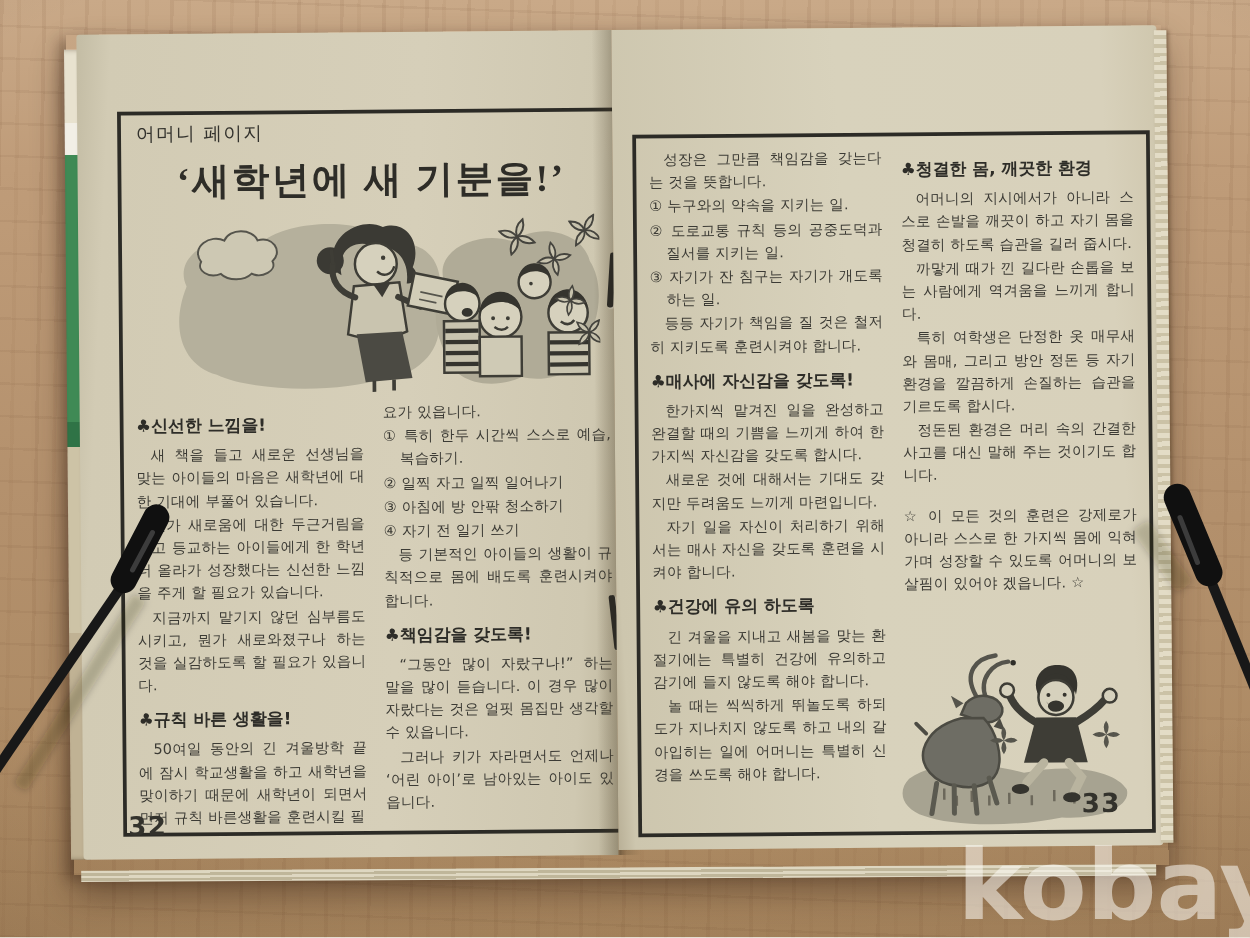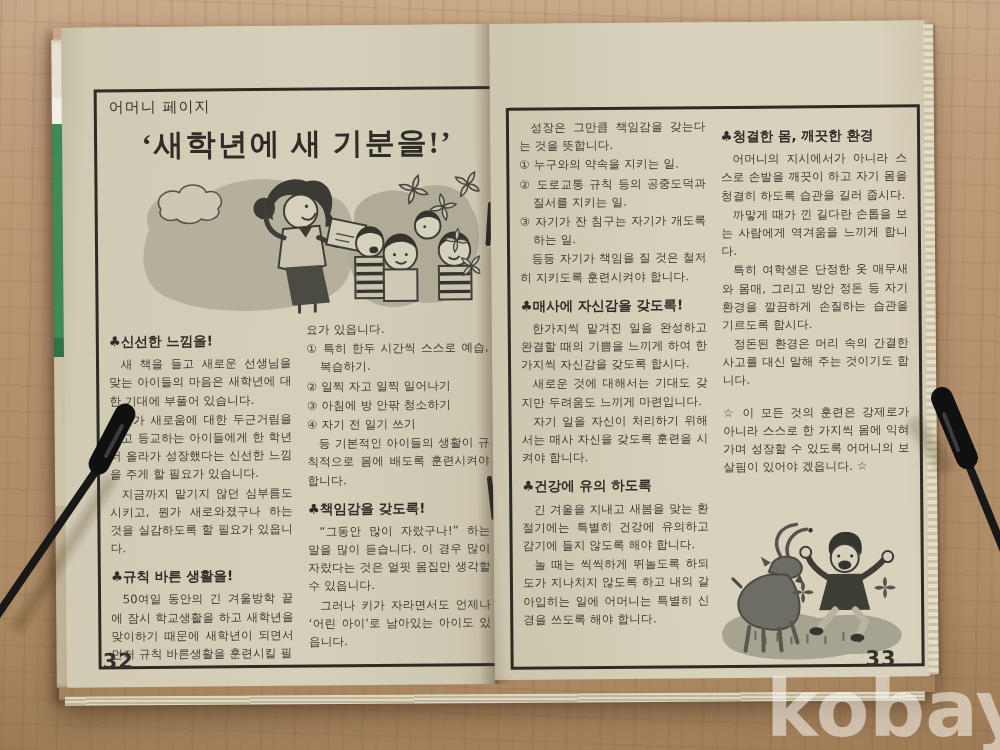--- a/index.html
+++ b/index.html
@@ -54,21 +54,21 @@
   .col{width:50%;font-size:11.6px;line-height:1.57;color:#3c3b35;text-align:justify;
     word-break:break-all;letter-spacing:.2px;}
   .tx{margin:0 0 1px;}
   .tx.heading{font-weight:bold;font-size:13.5px;letter-spacing:0;margin:9px 0 3px;color:#2e2d28;white-space:nowrap;}
   .tx.para{text-indent:1em;}
   .tx.cont{text-indent:0;}
   .tx.item{padding-left:1.15em;text-indent:-1.15em;}
   .tx.note{margin-top:14px;text-indent:0;}
   .pagenum{position:absolute;font-size:21px;font-weight:bold;color:#33322c;letter-spacing:1px;}
   .num32{left:36px;bottom:14px;}
-  .num33{right:34px;bottom:6px;}
+  .num33{right:34px;bottom:22px;}
   .illus2{position:absolute;right:6px;bottom:2px;}
 
   
   .rods{position:absolute;inset:0;pointer-events:none;z-index:50;}
   .watermark{position:absolute;left:766px;top:664px;z-index:60;
     font-size:78px;font-weight:bold;letter-spacing:0px;color:rgba(252,250,244,.55);
     font-family:"DejaVu Sans",sans-serif;}
 </style>
 </head>
 <body>

